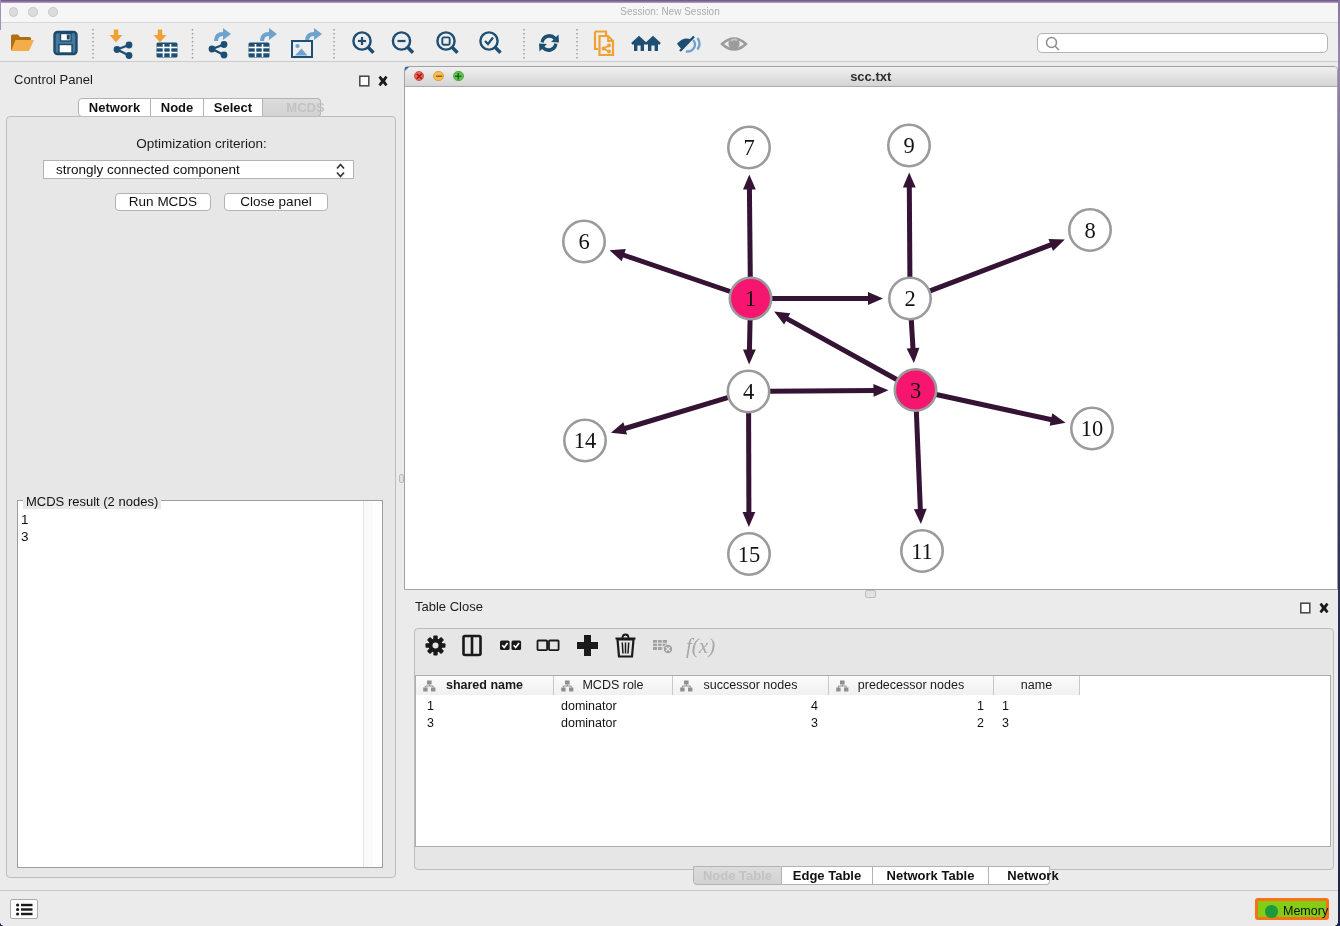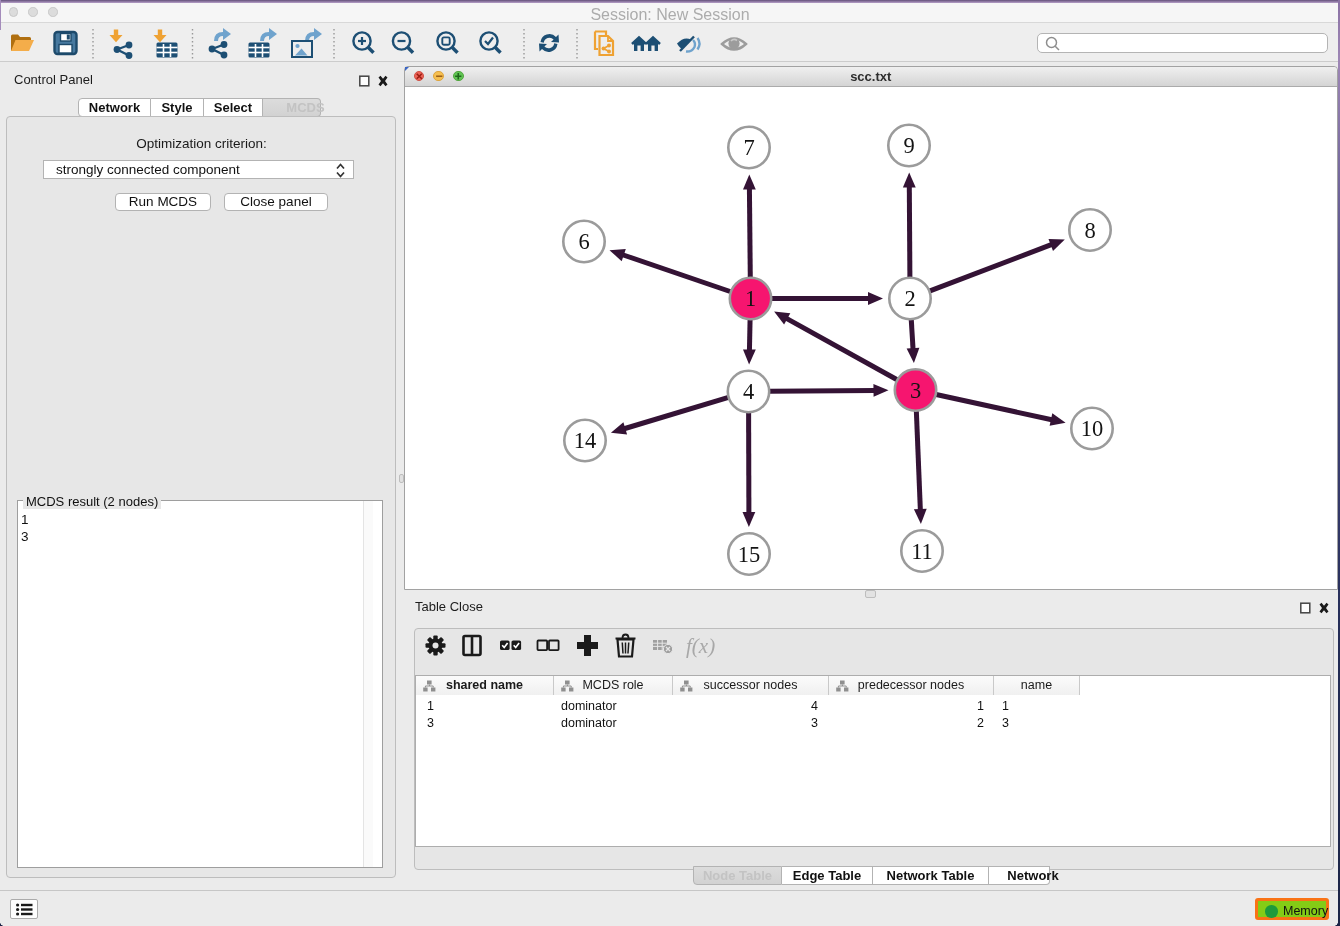--- a/index.html
+++ b/index.html
@@ -9,21 +9,21 @@
   #win { position:absolute; left:0; top:0; right:0; bottom:0; background:#ebebeb; overflow:hidden; }
   #desk-top { position:absolute; left:0; top:0; right:0; height:2.5px; background:linear-gradient(180deg,#63507a,#b7a0c9); z-index:50; }
   #desk-right { position:absolute; right:0; top:0; width:2.5px; bottom:0; background:linear-gradient(180deg,#8b72a4 0px,#9d86b5 60px,#4b4a84 300px,#232c55 650px,#1c2547 926px); z-index:50; }
   #desk-left { position:absolute; left:0; top:0; width:1.2px; height:30px; background:#a48cbb; z-index:50; }
   #desk-bl { position:absolute; left:0; bottom:0; width:3px; height:3px; background:radial-gradient(circle at 100% 0%, transparent 2.5px, #1c2547 2.6px); z-index:50; }
   #desk-br { position:absolute; right:2px; bottom:0; width:3px; height:3px; background:radial-gradient(circle at 0% 0%, transparent 2.5px, #1c2547 2.6px); z-index:50; }
   
   #titlebar { position:absolute; left:0; top:2.5px; right:0; height:20.5px; background:#f6f6f6; border-bottom:1px solid #d8d8d8;}
   .tl { position:absolute; top:4.7px; width:9.5px; height:9.5px; border-radius:50%;
         background:#dcdcdc; border:1px solid #c8c8c8; }
-  #wtitle { position:absolute; top:3px; width:100%; text-align:center; font-size:16px; color:#acacac; }
+  #wtitle { position:absolute; top:3px; width:100%; text-align:center; font-size:10px; color:#acacac; }
   
   #toolbar { position:absolute; left:0; top:23px; right:0; height:39px; background:#eeeeee; border-bottom:1px solid #cccccc; }
   
   #search { position:absolute; left:1036.5px; top:32.5px; width:291px; height:20px; background:#fff;
             border:1px solid #b4b4b4; border-radius:5px; }
   
   #content { position:absolute; left:0; top:62px; right:0; bottom:36.5px; background:#ebebeb; }
   
   #cp-title { position:absolute; left:14px; top:72px; font-size:13px; color:#1c1c1c; }
   .tabrow { position:absolute; display:flex; height:19px; }
@@ -229,21 +229,21 @@
       </svg>
     </div>
   <div id="content"></div>
   <div id="cp-title">Control Panel</div>
   <svg width="30" height="12" viewBox="0 0 30 12" style="position:absolute;left:359px;top:74.5px;z-index:7">
       <rect x="0.8" y="1.2" width="9" height="9.6" fill="#fdfdfd" stroke="#444" stroke-width="1.5"></rect>
       <path d="M19.5 2.5 L21.5 0.8 L24 3.8 L26.5 0.8 L28.5 2.5 L26 6 L28.5 9.5 L26.5 11.2 L24 8.2 L21.5 11.2 L19.5 9.5 L22 6 Z" fill="#1a1a1a"></path>
     </svg>
   <div class="tabrow" style="left:78px; top:97.5px;">
     <div class="tab first" style="width:73px;">Network</div>
-    <div class="tab" style="width:53px;">Style</div>
+    <div class="tab" style="width:53px;">Node</div>
     <div class="tab" style="width:59px;">Select</div>
     <div class="tab last sel" style="width:58px;">MCDS</div>
   </div>
   <div id="cp-pane"></div>
   <div id="opt-label">Optimization criterion:</div>
   <div id="combo">strongly connected component<svg width="11" height="15" viewBox="0 0 11 15" style="position:absolute;right:7px;top:2px">
         <path d="M2 5.5 L5.5 1.5 L9 5.5" fill="none" stroke="#333" stroke-width="1.7"></path>
         <path d="M2 9.5 L5.5 13.5 L9 9.5" fill="none" stroke="#333" stroke-width="1.7"></path>
       </svg></div>
   <div class="btn" style="left:93px; top:192.5px; width:96px;">Run MCDS</div>

